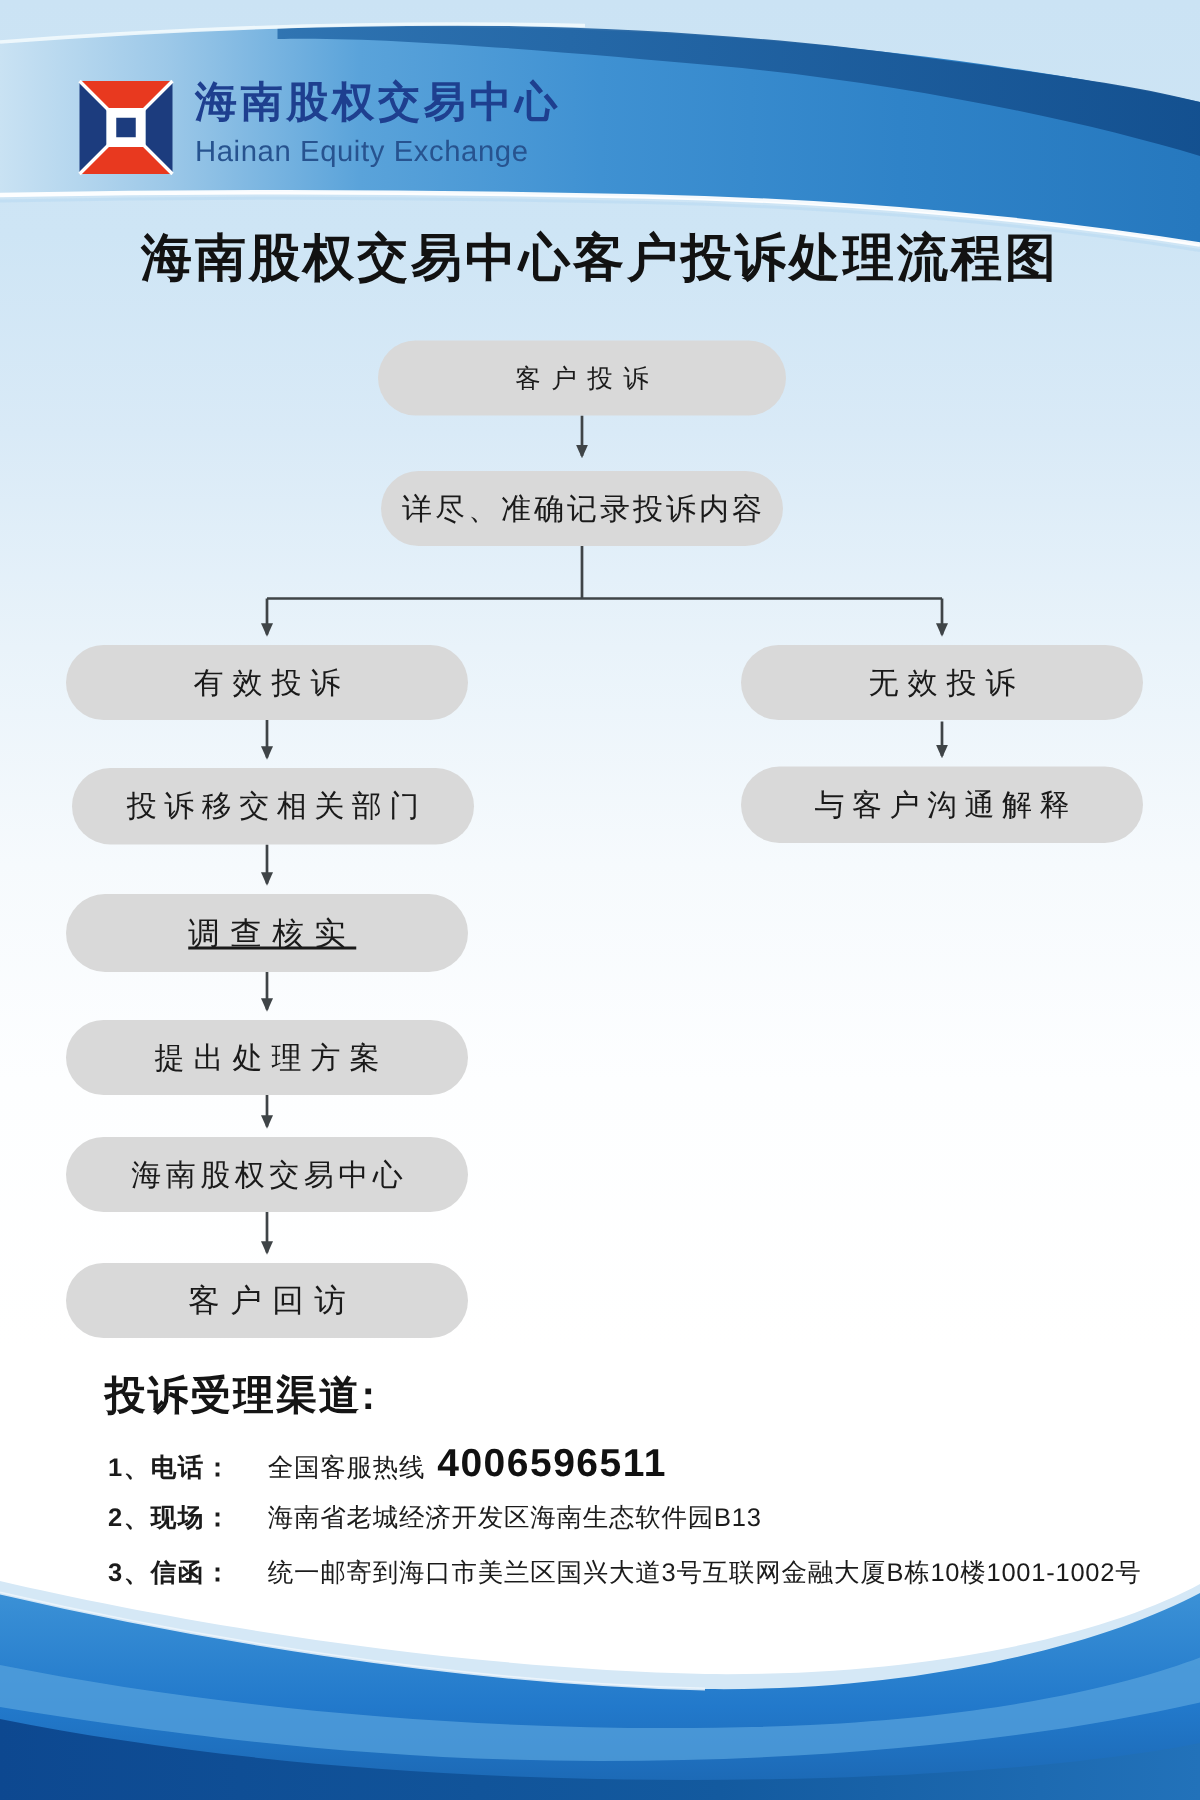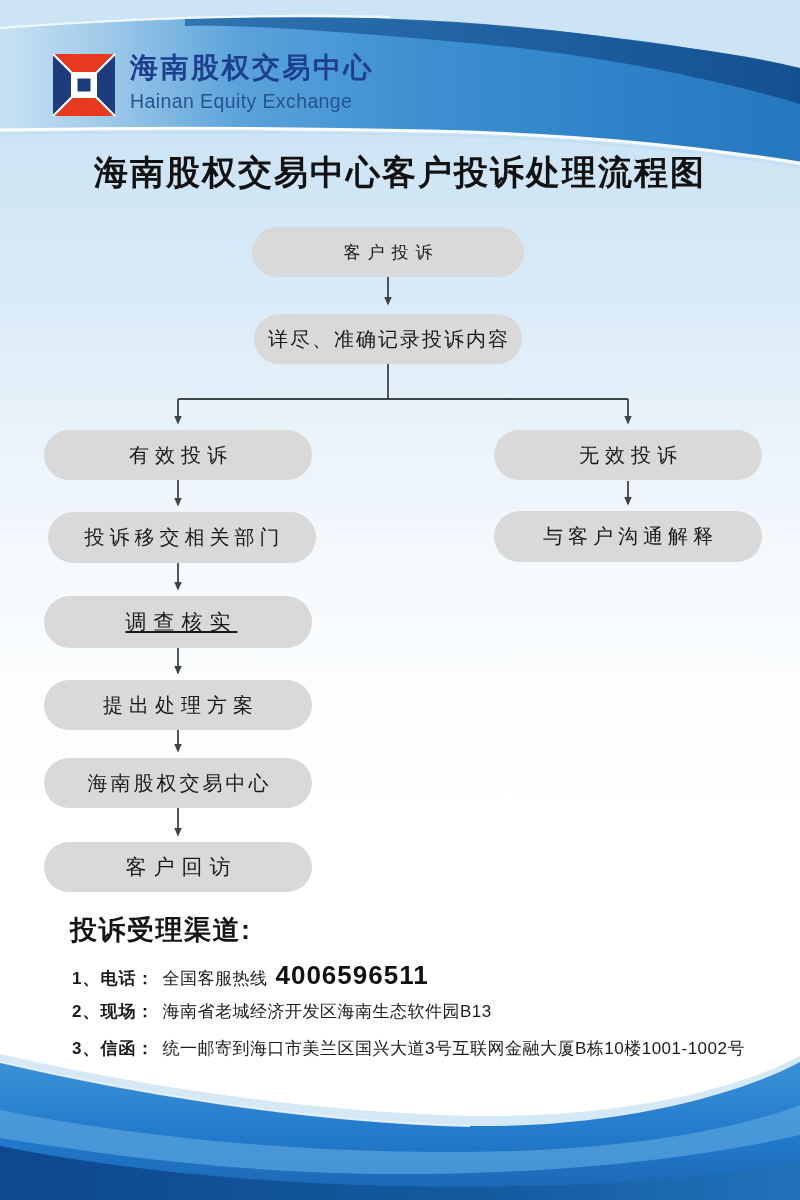--- a/index.html
+++ b/index.html
@@ -44,21 +44,21 @@
     font-size:27px;font-weight:700;color:#151515;letter-spacing:1.5px;line-height:34px;
   }
   .ch-item{
     position:absolute;left:72px;display:flex;align-items:baseline;
     font-size:17px;color:#1b1b1b;line-height:24px;white-space:nowrap;
   }
   .ch-item1{top:963px;}
   .ch-item2{top:1000px;}
   .ch-item3{top:1037px;}
   .ch-no{font-weight:700;letter-spacing:1px;}
-  .ch-label{font-weight:700;margin-right:8px;letter-spacing:1px;}
+  .ch-label{font-weight:700;margin-right:24px;letter-spacing:1px;}
   .ch-text{font-weight:400;letter-spacing:.5px;}
   .ch-phone{font-size:26px;font-weight:600;letter-spacing:1px;margin-left:8px;color:#111;}
 </style>
 </head>
 <body>
 
 <div class="page">
 
   <svg class="header-wave" width="800" height="180" viewBox="0 0 800 180">
     <defs>

